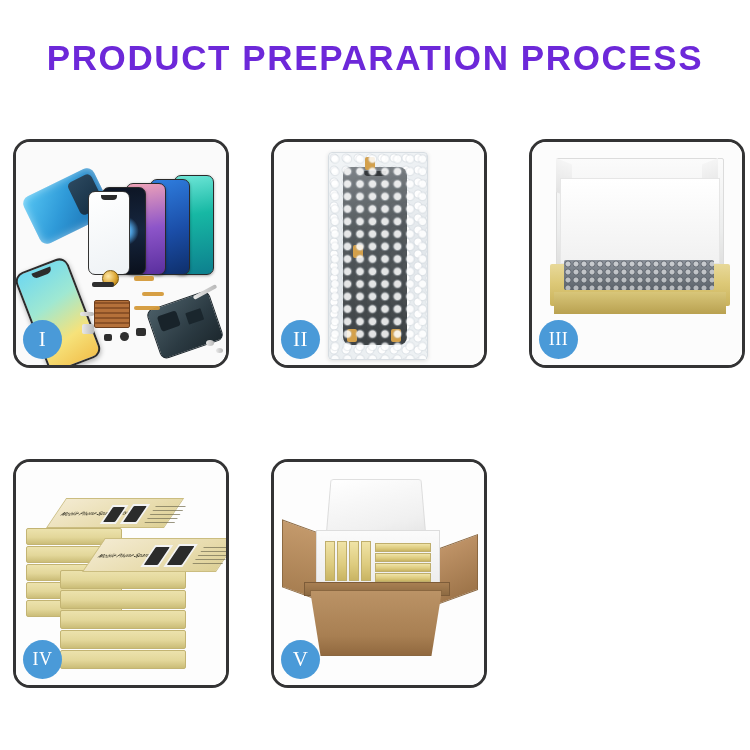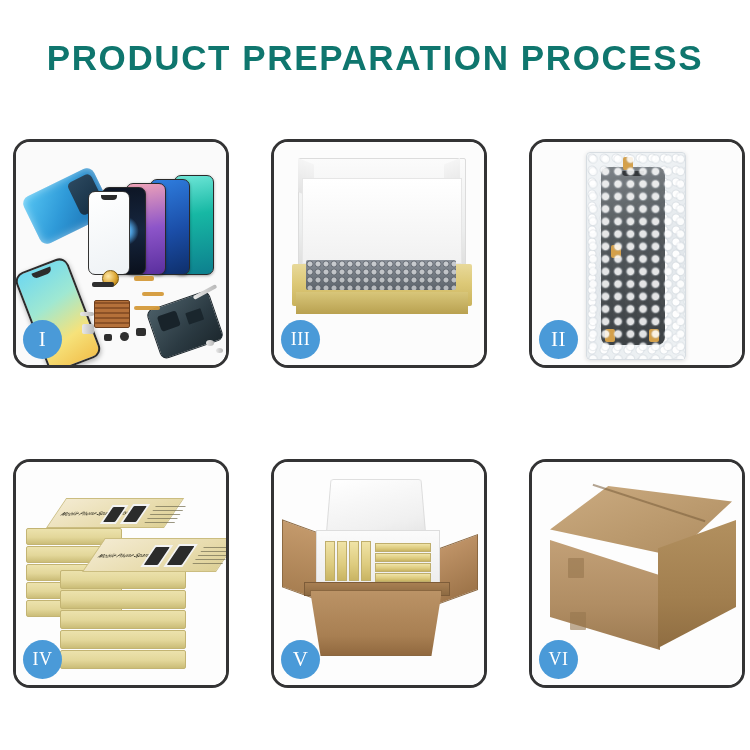--- a/index.html
+++ b/index.html
@@ -12,21 +12,21 @@
   }
   .page { width: 750px; height: 750px; position: relative; }
 
   
   .header { width: 100%; padding-top: 40px; text-align: center; }
   .title {
     font-family: "Liberation Sans", sans-serif;
     font-size: 35px;
     font-weight: bold;
     letter-spacing: 1.6px;
-    color: #0f766e;
+    color: #6d28d9;
     line-height: 1.05;
     white-space: nowrap;
   }
   .subtitle {
     margin-top: 11px;
     font-family: "Liberation Sans", sans-serif;
     font-size: 14.5px;
     font-weight: normal;
     color: #2b2b2b;
     letter-spacing: 0.15px;
@@ -346,47 +346,47 @@
           <div class="silver" style="left:176px;top:148px;width:26px;height:4px;transform:rotate(-28deg);"></div>
           <div class="silver" style="left:190px;top:198px;width:8px;height:6px;border-radius:50%;"></div>
           <div class="silver" style="left:200px;top:206px;width:7px;height:5px;border-radius:50%;"></div>
         </div>
       </div>
       <div class="badge">I</div>
     </div>
 
     <div class="panel">
       <div class="panel-inner">
-        <div class="s3">
-          <div class="lid"></div>
-          <div class="lid-fold-l"></div>
-          <div class="lid-fold-r"></div>
-          <div class="inner-foam"></div>
-          <div class="tray"></div>
-          <div class="wrap"></div>
-          <div class="tray-front"></div>
-        </div>
-      </div>
-      <div class="badge wide">III</div>
-    </div>
-
-    <div class="panel">
-      <div class="panel-inner">
         <div class="s2">
           <div class="bag">
             <div class="screen"></div>
             <div class="tab" style="left:36px;top:4px;"></div>
             <div class="tab" style="left:24px;top:92px;"></div>
             <div class="tab" style="left:18px;top:176px;"></div>
             <div class="tab" style="left:62px;top:176px;"></div>
             <div class="bubbles"></div>
           </div>
         </div>
       </div>
       <div class="badge">II</div>
+    </div>
+
+    <div class="panel">
+      <div class="panel-inner">
+        <div class="s3">
+          <div class="lid"></div>
+          <div class="lid-fold-l"></div>
+          <div class="lid-fold-r"></div>
+          <div class="inner-foam"></div>
+          <div class="tray"></div>
+          <div class="wrap"></div>
+          <div class="tray-front"></div>
+        </div>
+      </div>
+      <div class="badge wide">III</div>
     </div>
 
     <div class="panel">
       <div class="panel-inner">
         <div class="s4">
           <div class="stack">
 
             <div class="bx" style="left:2px;  top:44px; width:96px;  height:17px;"></div>
             <div class="bx" style="left:2px;  top:62px; width:96px;  height:17px;"></div>
             <div class="bx" style="left:2px;  top:80px; width:96px;  height:17px;"></div>
@@ -447,28 +447,15 @@
             <div class="yb" style="left:58px; top:32px; width:56px; height:9px;"></div>
             <div class="yb" style="left:58px; top:42px; width:56px; height:9px;"></div>
           </div>
           <div class="carton-rim"></div>
           <div class="carton-body"></div>
         </div>
       </div>
       <div class="badge">V</div>
     </div>
 
-    <div class="panel">
-      <div class="panel-inner">
-        <div class="s6">
-          <div class="top-face"></div>
-          <div class="front-face"></div>
-          <div class="side-face"></div>
-          <div class="seam" style="left:58px;top:40px;width:118px;height:2px;transform:rotate(18deg);"></div>
-          <div class="tape" style="left:36px;top:96px;width:16px;height:20px;"></div>
-          <div class="tape" style="left:38px;top:150px;width:16px;height:18px;"></div>
-        </div>
-      </div>
-      <div class="badge wide">VI</div>
-    </div>
 
   </div>
 </div>
 
 </body></html>

